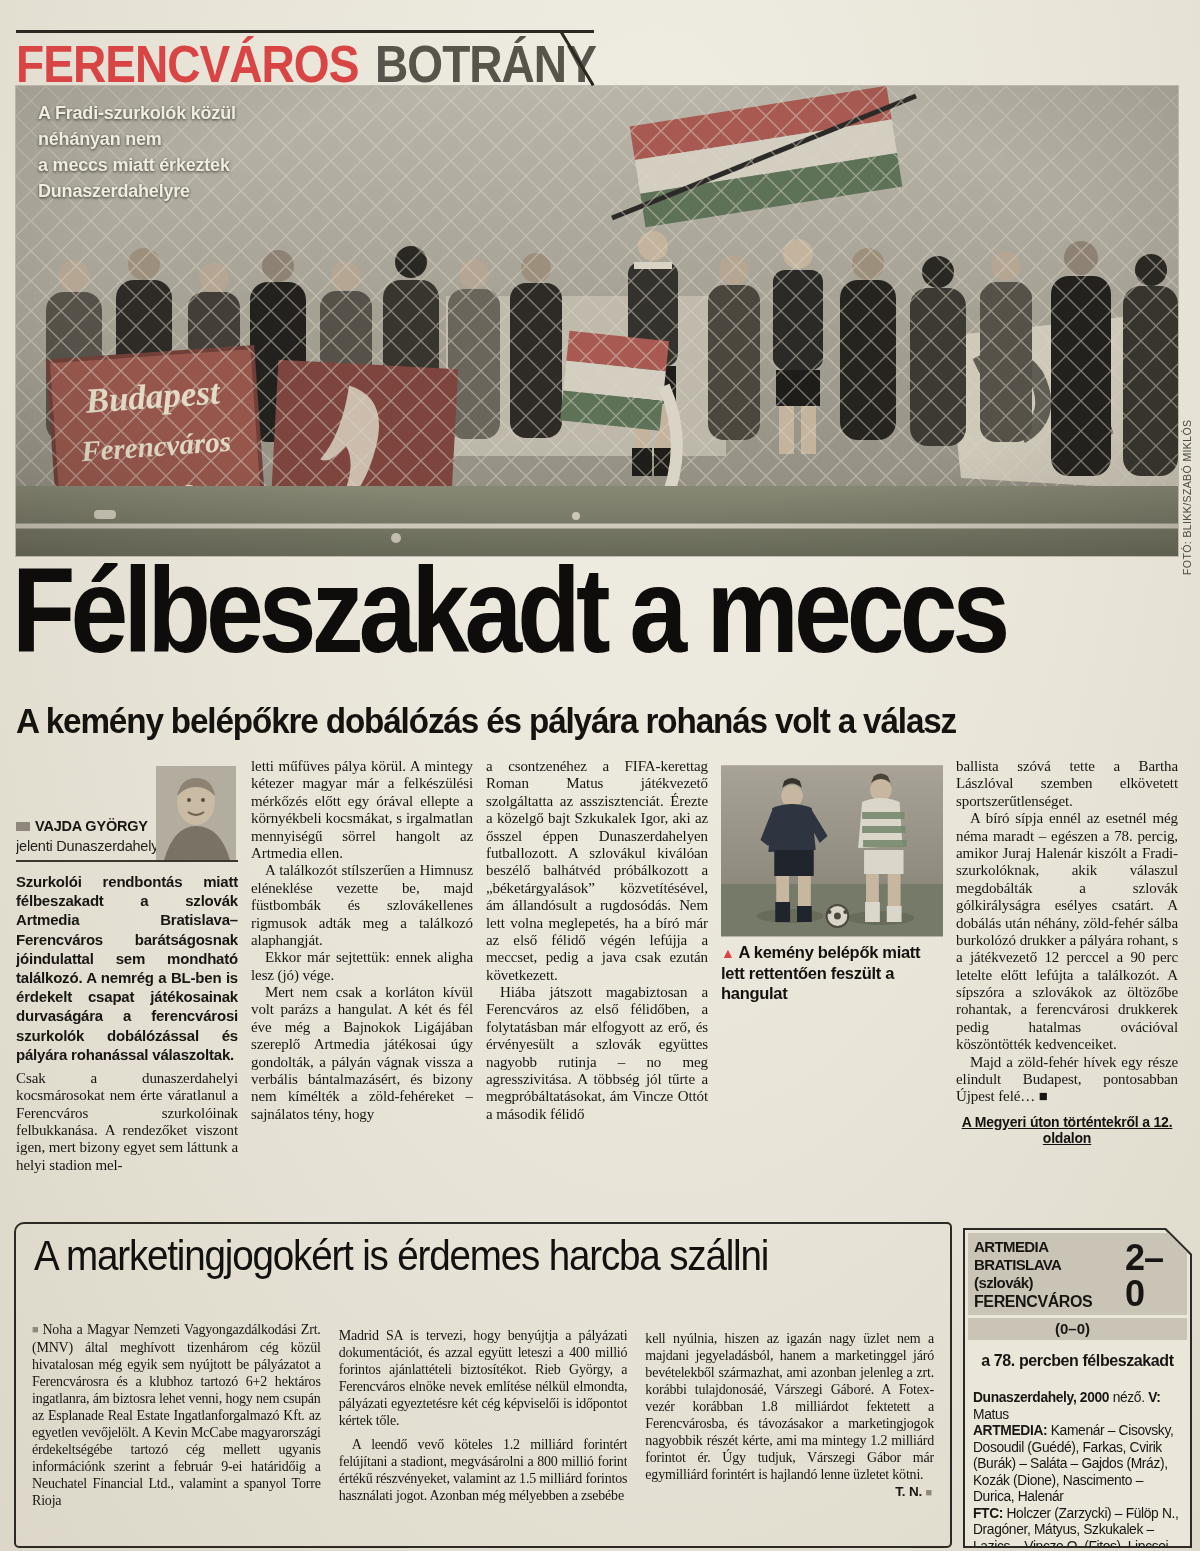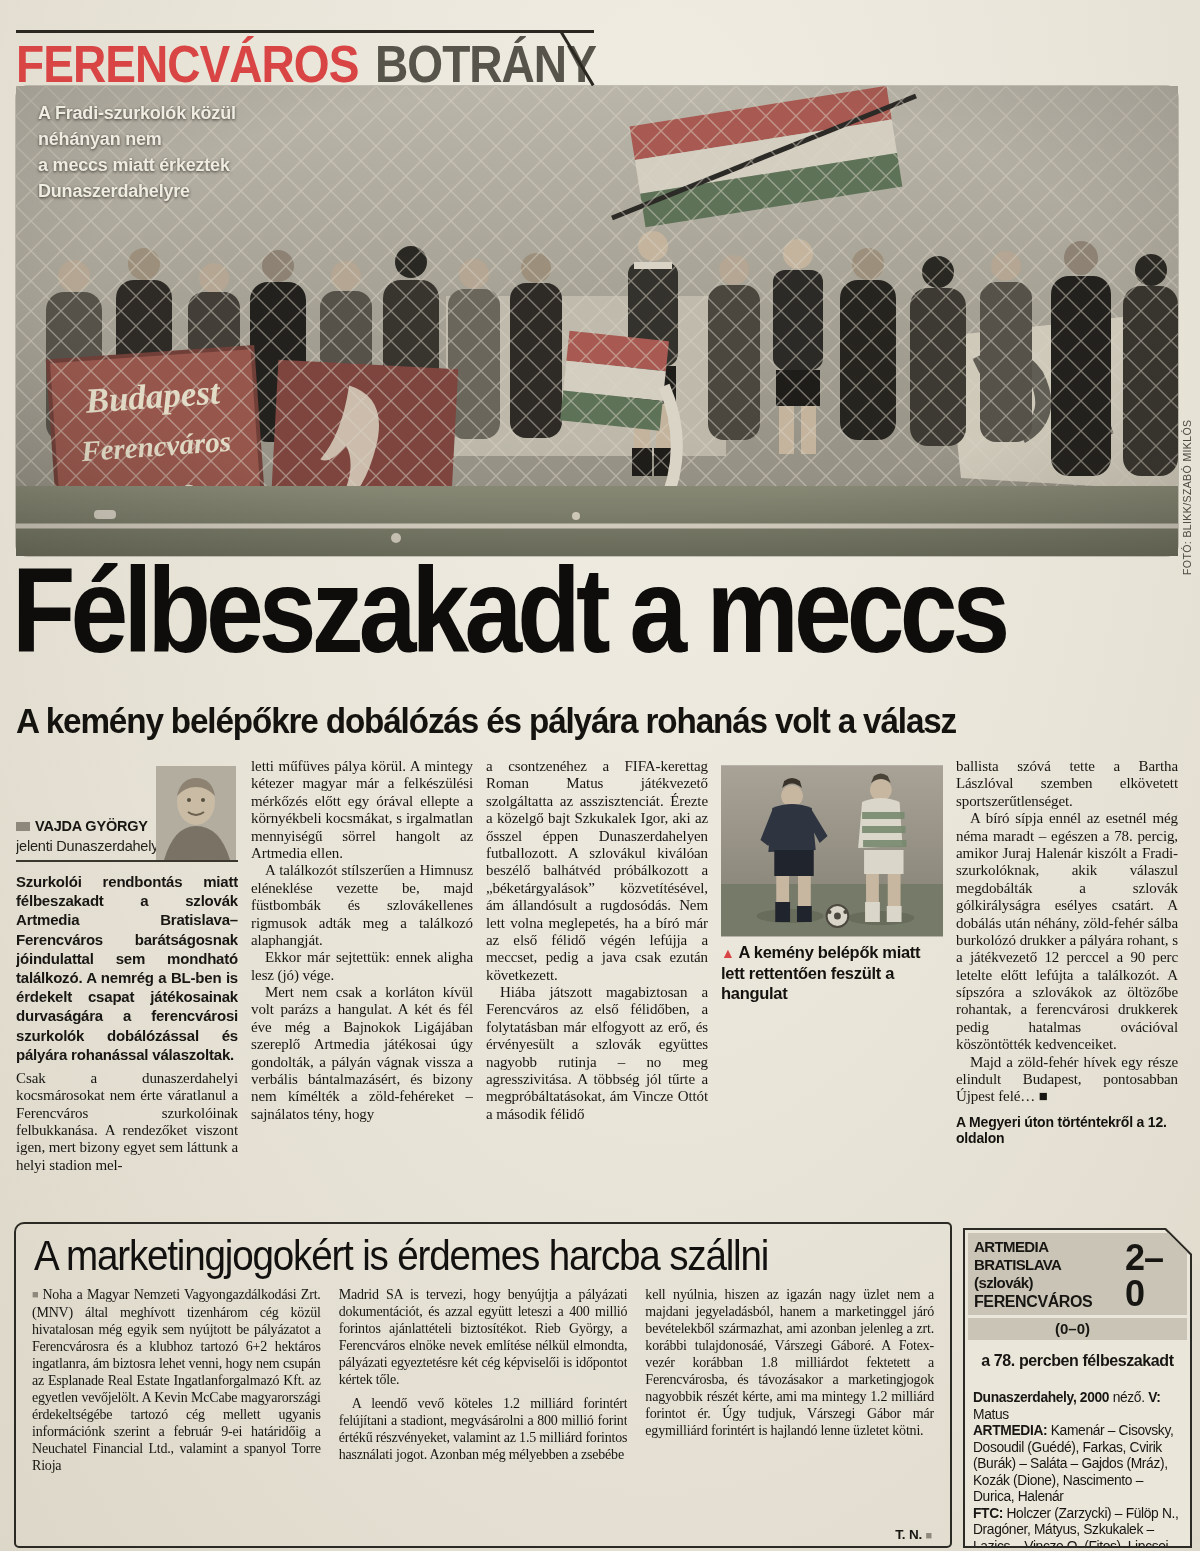--- a/index.html
+++ b/index.html
@@ -9,21 +9,21 @@
     background:radial-gradient(ellipse at 55% 18%, #f0ede3 0%, #e9e5d9 45%, #dcd7c8 100%);
     color:#181613;
   }
   
   .kicker{position:absolute;left:16px;top:30px;width:578px;border-top:3px solid #2b2822;padding-top:6px;white-space:nowrap;}
   .kicker .t1,.kicker .t2{display:inline-block;font-weight:bold;font-size:47px;letter-spacing:-1px;transform:scale(.98,1.12);transform-origin:left bottom;}
   .kicker .t1{color:#d94545;margin-right:10px;}
   .kicker .t2{color:#57544c;}
   .kicker-diag{position:absolute;left:560px;top:33px;width:3px;height:62px;background:#2b2822;transform:rotate(-31deg);transform-origin:top left;}
   
-  .main-photo{position:absolute;left:16px;top:86px;width:1162px;height:470px;box-shadow:0 0 0 1px rgba(60,55,45,.25);border-radius:12px;}
+  .main-photo{position:absolute;left:16px;top:86px;width:1162px;height:470px;box-shadow:0 0 0 1px rgba(60,55,45,.25);}
   .main-photo svg{display:block;width:100%;height:100%;}
   .photo-caption{position:absolute;left:22px;top:14px;font-weight:bold;font-size:18px;line-height:1.45;color:#efece2;letter-spacing:-.2px;text-shadow:0 1px 3px rgba(30,28,22,.8);}
   .photo-credit{position:absolute;left:1181px;top:575px;width:200px;font-size:10.5px;color:#4c4a43;letter-spacing:.4px;transform:rotate(-90deg);transform-origin:0 0;white-space:nowrap;}
   
   .headline{position:absolute;left:12px;top:548px;width:1180px;font-weight:bold;font-size:107px;letter-spacing:-5px;line-height:1.05;color:#0e0d0b;transform:scale(.97,1.12);transform-origin:left top;white-space:nowrap;}
   .subheadline{position:absolute;left:16px;top:700px;width:1160px;font-weight:bold;font-size:35px;letter-spacing:-1.2px;color:#15130f;transform:scale(.95,1.02);transform-origin:left top;white-space:nowrap;}
   
   .columns{position:absolute;left:16px;top:758px;width:1162px;height:456px;display:flex;gap:13px;}
   .col{flex:1 1 0;overflow:hidden;height:456px;}
   .byline{position:relative;height:102px;border-bottom:2px solid #3a372f;margin-bottom:10px;}
@@ -32,25 +32,25 @@
   .byline .bsq{display:inline-block;width:14px;height:9px;background:#8d887b;margin-right:5px;}
   .byline .brole{position:absolute;left:0;bottom:6px;font-size:14.5px;color:#23211c;letter-spacing:-.2px;}
   .portrait{position:absolute;right:2px;bottom:0;width:80px;height:94px;}
   .lead{font-weight:bold;font-size:15px;line-height:1.28;letter-spacing:-.2px;text-align:justify;margin:0 0 6px 0;}
   .col p.body{font-family:"Liberation Serif",serif;font-size:15px;line-height:1.16;letter-spacing:-.1px;text-align:justify;margin:0;}
   .col p.body + p.body{text-indent:14px;}
   .inline-photo{width:100%;height:170px;margin:8px 0 6px 0;box-shadow:0 0 0 1px rgba(60,55,45,.3);}
   .inline-photo svg{display:block;width:100%;height:100%;}
   .inline-cap{font-weight:bold;font-size:16.5px;line-height:1.25;letter-spacing:-.3px;color:#14120e;}
   .inline-cap .tri{color:#d94545;font-size:14px;margin-right:4px;}
-  .page-note{margin-top:8px;font-weight:bold;font-size:14px;letter-spacing:-.2px;text-align:left;color:#14120e;}
+  .page-note{margin-top:8px;font-weight:bold;font-size:14px;letter-spacing:-.2px;text-align:center;color:#14120e;text-decoration:underline;}
   
   .marketing{position:absolute;left:14px;top:1222px;width:938px;height:326px;border:2px solid #2c2a24;border-radius:10px 5px 5px 5px;box-sizing:border-box;padding:8px 16px 8px 16px;overflow:hidden;}
   .m-head{font-size:39px;letter-spacing:-1.2px;color:#121110;margin:0 0 10px 2px;transform:scale(.99,1.08);transform-origin:left top;white-space:nowrap;font-weight:normal;}
-  .m-cols{display:flex;gap:18px;height:258px;overflow:hidden;}
+  .m-cols{display:flex;gap:18px;height:258px;overflow:hidden;align-items:center;}
   .m-col{flex:1 1 0;overflow:hidden;font-family:"Liberation Serif",serif;font-size:14px;line-height:17px;letter-spacing:-.2px;text-align:justify;display:flex;flex-direction:column;}
   .m-col p{margin:0;}
   .m-col p + p{text-indent:13px;margin-top:7px;}
   .m-bullet{display:inline-block;color:#8d887b;font-size:11px;margin-right:4px;transform:translateY(-1px);}
   .m-sig{margin-top:auto;text-align:right;font-family:"Liberation Sans",sans-serif;font-weight:bold;font-size:13.5px;padding-right:2px;}
   .m-sig .sq{color:#8d887b;font-size:11px;}
   
   .statsbox{position:absolute;left:963px;top:1228px;width:229px;height:320px;background:#2c2a24;clip-path:polygon(0 0, calc(100% - 26px) 0, 100% 26px, 100% 100%, 0 100%);}
   .statsbox-in{position:absolute;inset:2px;background:#eae6da;clip-path:polygon(0 0, calc(100% - 25px) 0, 100% 25px, 100% 100%, 0 100%);overflow:hidden;}
   .sb-head{background:#c9c4b6;margin:3px;padding:5px 6px 3px 6px;display:flex;justify-content:space-between;}

